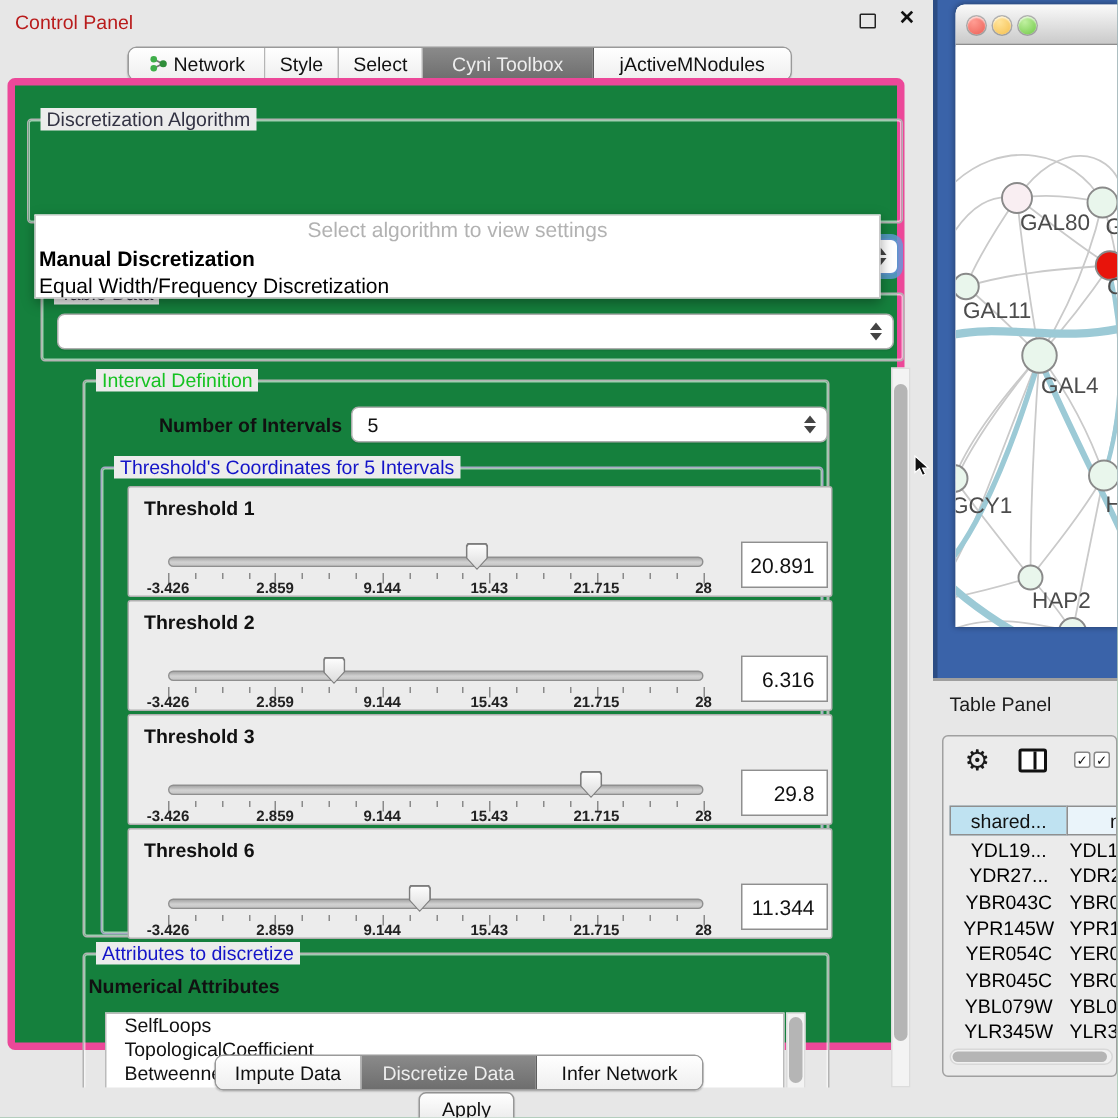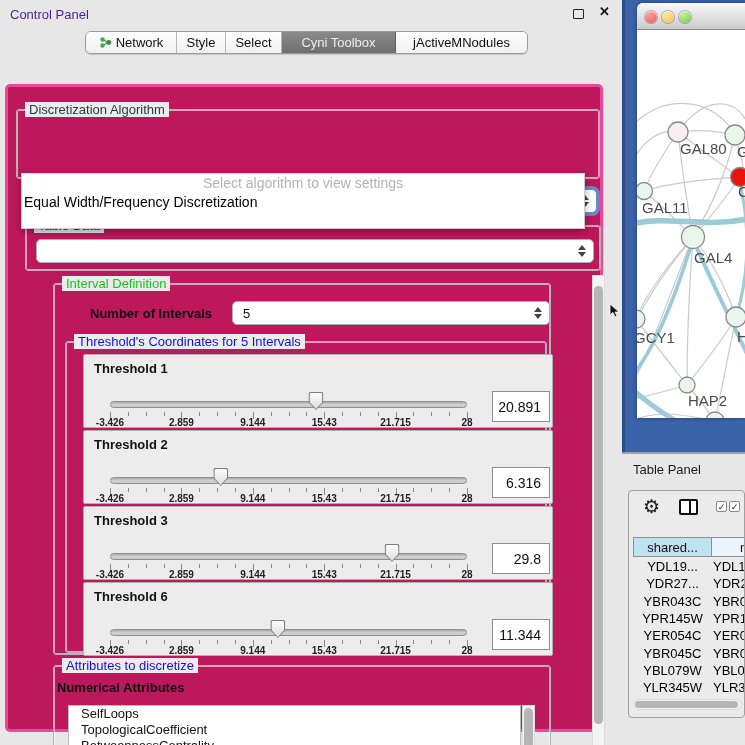--- a/index.html
+++ b/index.html
@@ -2,35 +2,35 @@
 <html style="--window-frame-blue: #3a63a9; --header-cell-bg: #bfe2f1; --selected-node: #e8140b; --node-fill: #e9f6ec; --node-fill-pink: #f9eef2; --edge-gray: #cacaca; --edge-teal: #9ccad6; --traffic-red: #ec5f55; --traffic-yellow: #f5bf4f; --traffic-green: #6fc845;"><head>
 <meta charset="utf-8">
 <style>
   * { margin:0; padding:0; box-sizing:border-box; }
   html,body { width:745px; height:745px; overflow:hidden;
     font-family:"Liberation Sans", sans-serif; background:#e7e7e7; }
   #root { position:relative; width:745px; height:745px; }
   .abs { position:absolute; }
 
   
-  #titlebar-text { left:10px; top:7px; font-size:13px; color:#4c1d95; }
+  #titlebar-text { left:10px; top:7px; font-size:13px; color:#b91c1c; }
   #float-icon { right:161px; top:9px; width:11px; height:10px; border:1.6px solid #222; border-radius:1px; }
   #close-icon { right:135px; top:4px; font-size:13px; font-weight:bold; color:#111; }
 
   .seg-control { display:flex; height:23px; border:1px solid #9a9a9a; border-radius:6px;
      overflow:hidden; background:#fff; box-shadow:0 1px 1px rgba(0,0,0,.15); }
   .seg { display:flex; align-items:center; justify-content:center; gap:4px;
      font-size:13px; color:#111; background:linear-gradient(#ffffff,#efefef);
      border-right:1px solid #b5b5b5; padding:0 12px; white-space:nowrap; }
   .seg:last-child { border-right:none; }
   .seg.active { background:linear-gradient(#8a8a8a,#6e6e6e); color:#ededed;
      border-right:1px solid #5f5f5f; }
 
   #main-panel { left:5px; top:52px; width:598px; height:648px;
-     border:3px solid #ec4899; border-radius:5px; background:#be185d;margin-top:32px; }
+     border:5px solid #ec4899; border-radius:5px; background:#15803d; }
 
   .groupbox { position:absolute; border:1px solid #b3b3b3; border-radius:3px;
      box-shadow:inset 0 0 0 1px rgba(255,255,255,.6); }
   .group-title { position:absolute; top:-8px; left:8px; background:#ececec;
      padding:0 4px; font-size:13px; }
   .t-blue { color:#1414c8; } .t-green { color:#16c222; } .t-dark { color:#333344; }
 
   .combo { position:absolute; background:#fff; border:1px solid #aeaeae; border-radius:5px;
      height:24px; font-size:13px; color:#111; display:flex; align-items:center;
      padding-left:10px; box-shadow:0 1px 1px rgba(0,0,0,.08); }
@@ -176,21 +176,21 @@
           <i class="up"></i>
           <i class="dn"></i>
         </span>
     </div>
 
     <div class="abs" id="viewport">
 
       <div class="groupbox" style="left:33px; top:8px; width:498px; height:372px;">
         <span class="group-title t-green">Interval Definition</span>
 
-        <span class="abs bold-label" style="left:36px; top:22px;">Number of Intervals</span>
+        <span class="abs bold-label" style="left:50px; top:22px;">Number of Intervals</span>
         <div class="combo" style="left:178px; top:17px; width:318px;">
           <span>5</span>
           <span class="stepper">
               <i class="up"></i>
               <i class="dn"></i>
             </span>
         </div>
 
         <div class="groupbox" style="left:11px; top:57px; width:482px; height:312px; border-color:#a8a8c8;">
           <span class="group-title t-blue">Threshold's Coordinates for 5 Intervals</span>
@@ -363,25 +363,37 @@
 
     <div class="scroll-v" style="left:584px; top:188px; height:480px;">
       <span class="scroll-thumb-v" style="top:10px; height:438px;"></span>
     </div>
 
     <div class="abs" id="apply-btn">Apply</div>
 
     <div class="abs" id="algo-popup">
       <div class="prompt">Select algorithm to view settings</div>
       <div id="algo-popup-items">
+          <div class="item bold">Manual Discretization</div>
           <div class="item">Equal Width/Frequency Discretization</div>
         </div>
     </div>
   </div>
 
+  <div class="abs seg-control" id="bottom-tabs" style="left:143px; top:703px; height:24px;">
+      <div class="seg" style="width: 97px;">
+        <span>Impute Data</span>
+      </div>
+      <div class="seg active" style="width: 117px;">
+        <span>Discretize Data</span>
+      </div>
+      <div class="seg" style="width: 110px;">
+        <span>Infer Network</span>
+      </div>
+    </div>
 
   <svg class="abs" id="cursor" width="12" height="16" viewBox="0 0 12 16">
     <path d="M1,1 L1,12 L4,9.5 L6,14 L8,13 L6,9 L10,9 Z" fill="#111" stroke="#fff" stroke-width="0.8"></path>
   </svg>
 
   <div class="abs" id="net-frame">
     <div id="mac-window">
       <div id="mac-titlebar">
         <span class="light" style="left:8px;  background:radial-gradient(circle at 35% 30%, #ff9c92, var(--traffic-red,#ec5f55));"></span>
         <span class="light" style="left:25px; background:radial-gradient(circle at 35% 30%, #ffe49a, var(--traffic-yellow,#f5bf4f));"></span>

